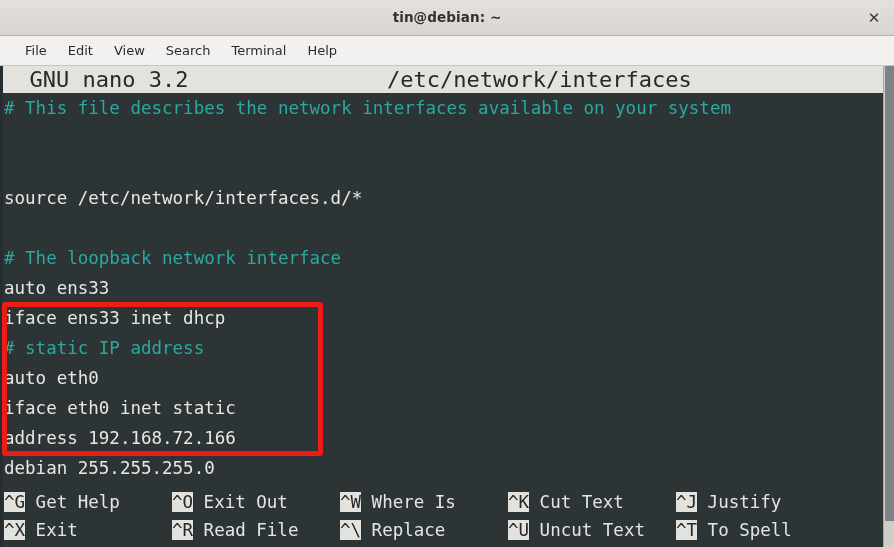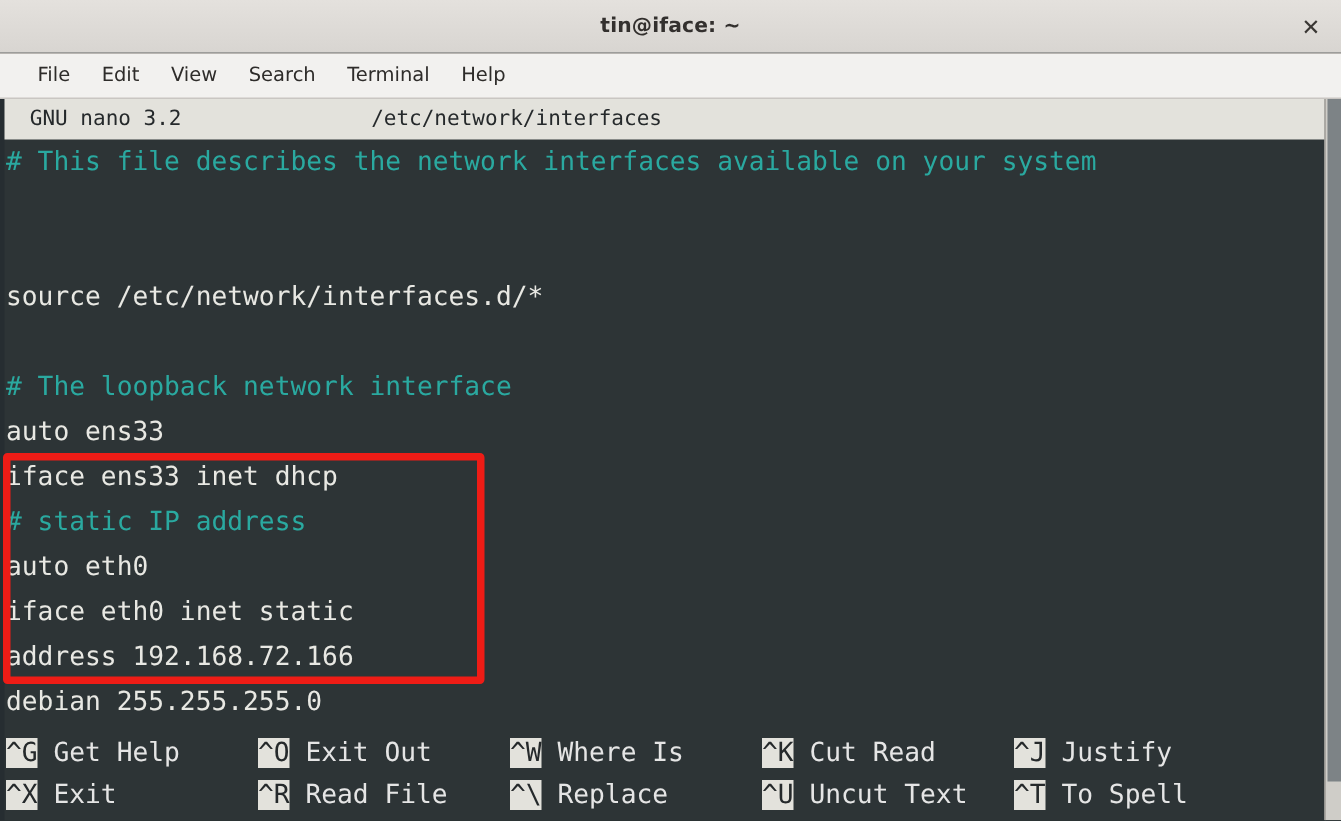--- a/index.html
+++ b/index.html
@@ -87,21 +87,21 @@
     background: #262d31;
   }
 
   
   .nano-titlebar {
     position: absolute;
     left: 3px; top: 0;
     width: 880px; height: 27px;
     background: #e3e2dc;
     color: #25292b;
-    font-size: 14px;
+    font-size: 22px;
     line-height: 27px;
     white-space: pre;
     overflow: hidden;
   }
 
   
   .nano-content {
     position: absolute;
     left: 0; top: 27px;
     width: 894px; height: 395px;
@@ -174,21 +174,21 @@
     box-sizing: border-box;
     pointer-events: none;
   }
 </style>
 </head>
 <body>
 
 <div id="screen">
 
   <div class="titlebar">
-    <div class="titlebar-text">tin@iface: ~</div>
+    <div class="titlebar-text">tin@debian: ~</div>
     <div class="close-btn">✕</div>
   </div>
 
   <div class="menubar" id="menubar">
       <div class="menu-item">File</div>
       <div class="menu-item">Edit</div>
       <div class="menu-item">View</div>
       <div class="menu-item">Search</div>
       <div class="menu-item">Terminal</div>
       <div class="menu-item">Help</div>
@@ -213,21 +213,21 @@
         <div class="code-line" style="top: 330px;">address 192.168.72.166</div>
         <div class="code-line" style="top: 360px;">debian 255.255.255.0</div>
         <div class="code-line" style="top: 390px;">gateway 192.168.72.2</div>
       </div>
 
     <div class="nano-shortcuts">
       <div class="sc-row r1" id="sc-row-1">
           <div class="sc-item" style="left: 4px;"><span class="sc-key">^G</span><span class="sc-label"> Get Help</span></div>
           <div class="sc-item" style="left: 172px;"><span class="sc-key">^O</span><span class="sc-label"> Exit Out</span></div>
           <div class="sc-item" style="left: 340px;"><span class="sc-key">^W</span><span class="sc-label"> Where Is</span></div>
-          <div class="sc-item" style="left: 508px;"><span class="sc-key">^K</span><span class="sc-label"> Cut Read</span></div>
+          <div class="sc-item" style="left: 508px;"><span class="sc-key">^K</span><span class="sc-label"> Cut Text</span></div>
           <div class="sc-item" style="left: 676px;"><span class="sc-key">^J</span><span class="sc-label"> Justify</span></div>
         </div>
       <div class="sc-row r2" id="sc-row-2">
           <div class="sc-item" style="left: 172px;"><span class="sc-key">^R</span><span class="sc-label"> Read File</span></div>
           <div class="sc-item" style="left: 4px;"><span class="sc-key">^X</span><span class="sc-label"> Exit</span></div>
           <div class="sc-item" style="left: 340px;"><span class="sc-key">^\</span><span class="sc-label"> Replace</span></div>
           <div class="sc-item" style="left: 508px;"><span class="sc-key">^U</span><span class="sc-label"> Uncut Text</span></div>
           <div class="sc-item" style="left: 676px;"><span class="sc-key">^T</span><span class="sc-label"> To Spell</span></div>
         </div>
     </div>

